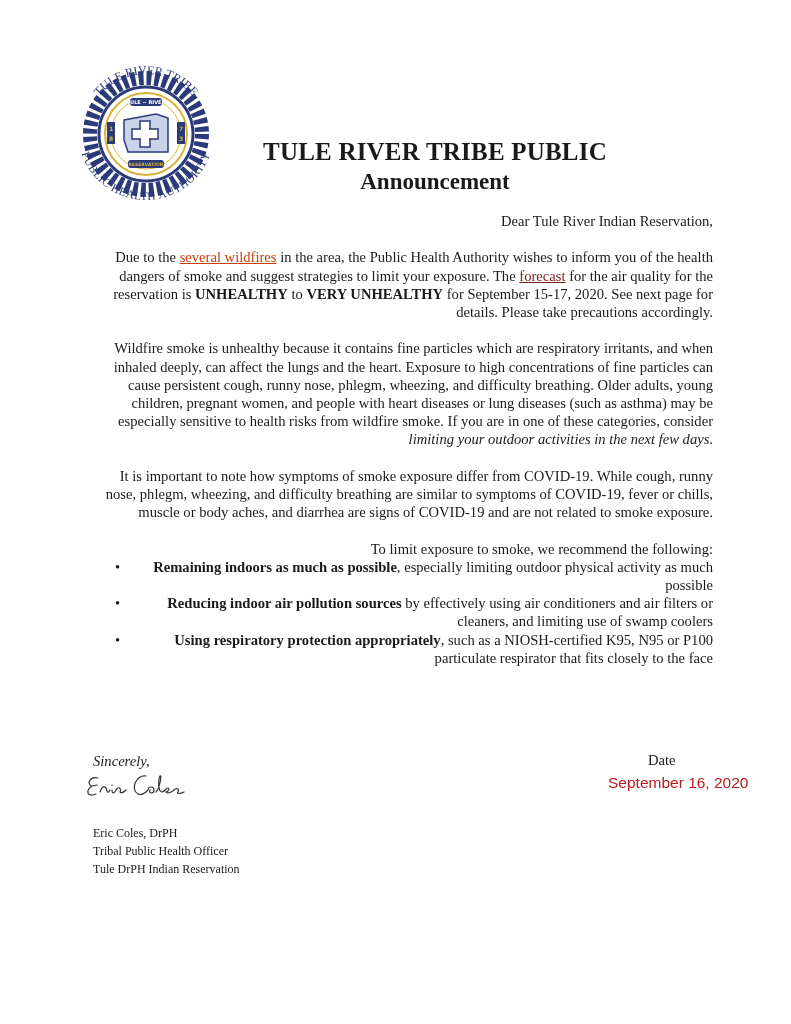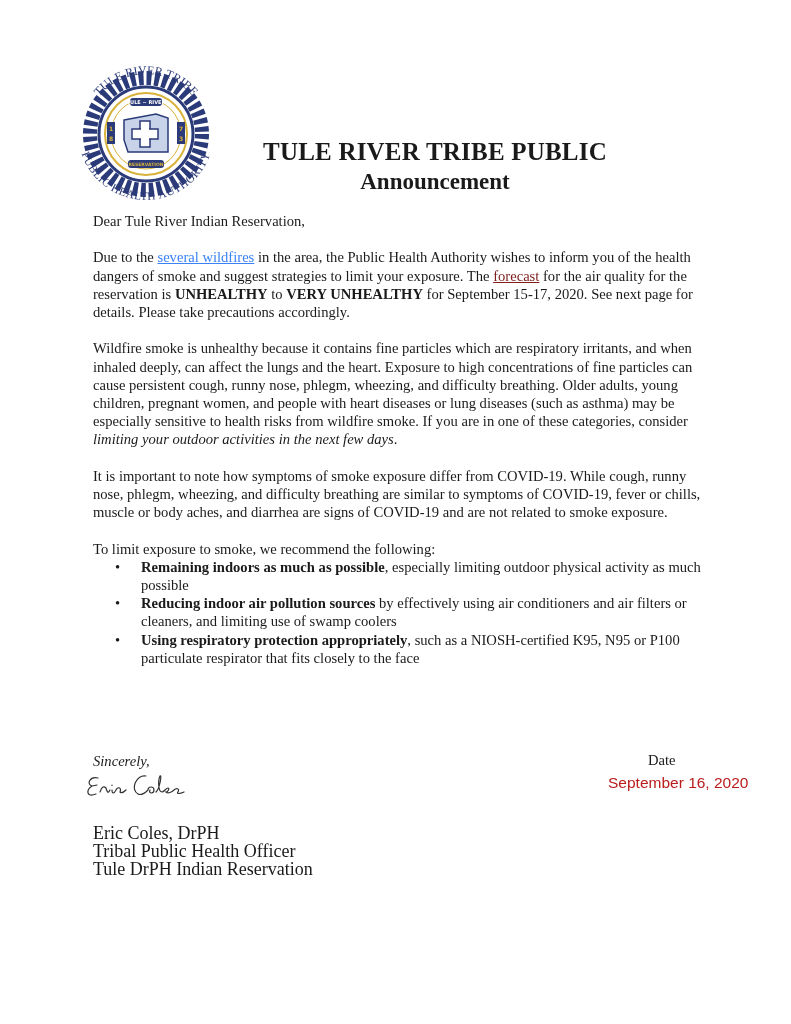--- a/index.html
+++ b/index.html
@@ -3,30 +3,30 @@
 <meta charset="utf-8">
 <style>
   html, body { margin: 0; padding: 0; background: #ffffff; }
   body { width: 791px; height: 1024px; position: relative; overflow: hidden;
          font-family: "Liberation Serif", "DejaVu Serif", serif; color: #1a1a1a; }
   .logo { position: absolute; left: 64px; top: 54px; width: 164px; height: 158px; }
   .header { position: absolute; left: 240px; top: 108px; width: 390px; text-align: center;
             font-weight: bold; }
   .header .t1, .header .t2 { font-size: 25px; line-height: 30px; letter-spacing: 0.2px; margin-top: 29px; }
   .header .t3 { font-size: 23px; line-height: 30px; margin-top: 0px; }
-  .body { position: absolute; left: 93px; top: 212px; width: 620px; font-size: 14.6px; line-height: 18.2px; }
+  .body { position: absolute; left: 93px; top: 212px; width: 620px; font-size: 14.6px; line-height: 18.2px; text-align: right; }
   .body p { margin: 0 0 18.2px 0; }
-  .link-visited { color: #3b82f6; text-decoration: underline; }
+  .link-visited { color: #c2410c; text-decoration: underline; }
   .link { color: #7f1d1d; text-decoration: underline; }
   ul.recs { margin: 0 0 18.2px 0; padding: 0; list-style: none; }
   ul.recs li { position: relative; padding-left: 28px; margin-left: 20px; margin-bottom: 0; }
   ul.recs li .bullet { position: absolute; left: 2px; top: 0; }
   .sig-block { position: absolute; left: 93px; top: 752px; font-size: 14.6px; line-height: 18.2px; font-style: italic; }
   .signature { position: absolute; left: 84px; top: 770px; }
-  .officer { position: absolute; left: 93px; top: 824px; font-size: 18px; line-height: 18.2px; }
+  .officer { position: absolute; left: 93px; top: 824px; font-size: 12px; line-height: 18.2px; }
   .date-label { position: absolute; left: 648px; top: 752px; font-size: 14.6px; }
   .date-value { position: absolute; left: 608px; top: 774px; font-size: 15.5px;
                 font-family: "Liberation Sans", "DejaVu Sans", sans-serif; color: #b91c1c; }
 </style>
 </head>
 <body>
 
 <div class="logo">
   <svg width="164" height="158" viewBox="0 0 164 158">
     <defs>

